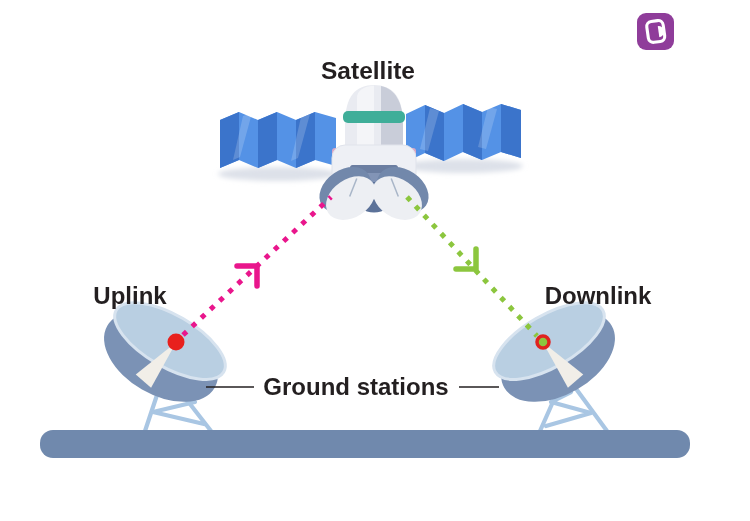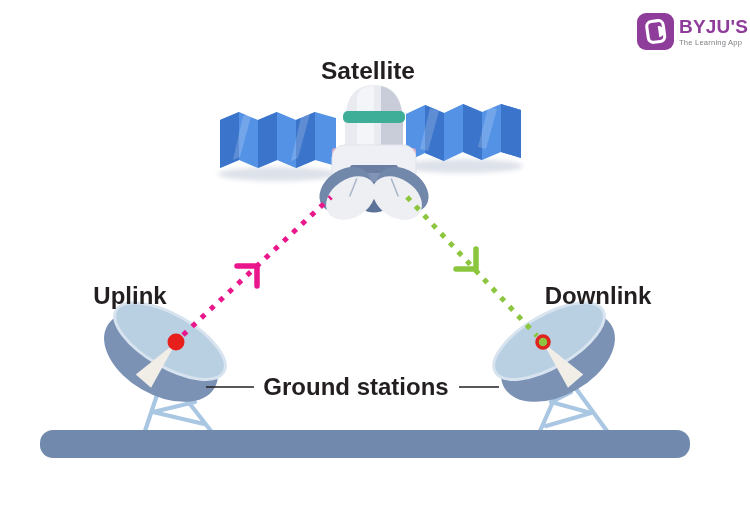--- a/index.html
+++ b/index.html
@@ -137,19 +137,15 @@
 
   <div class="logo">
     <div class="logo-icon">
       <svg width="37" height="37" viewBox="0 0 37 37">
         <g transform="rotate(-8 18.5 18.5)">
           <rect x="10.5" y="8" width="16.5" height="21" rx="5" fill="none" stroke="#ffffff" stroke-width="3.1"></rect>
           <path d="M21.5 13.5 a5.6 5.6 0 0 1 0 11.2 Z" fill="#ffffff"></path>
         </g>
       </svg>
     </div>
-    <div class="logo-text">
-      <span class="logo-brand">BYJU'S</span>
-      <span class="logo-tagline">The Learning App</span>
-    </div>
   </div>
 
 </div>
 
 </body></html>

